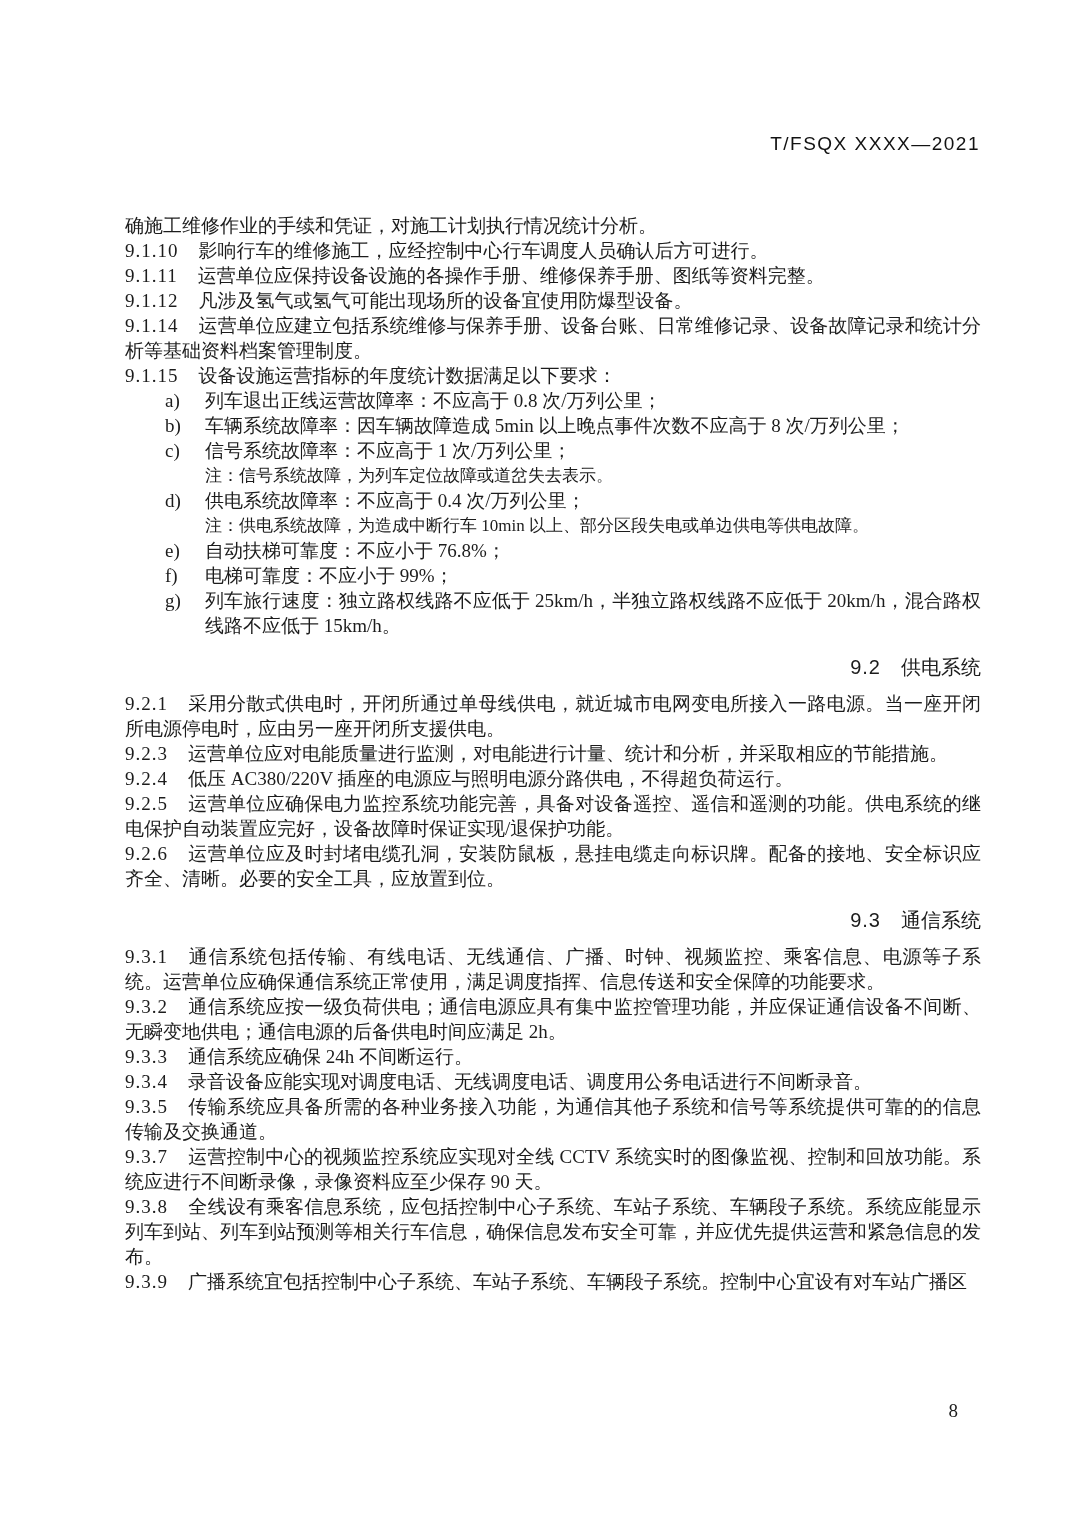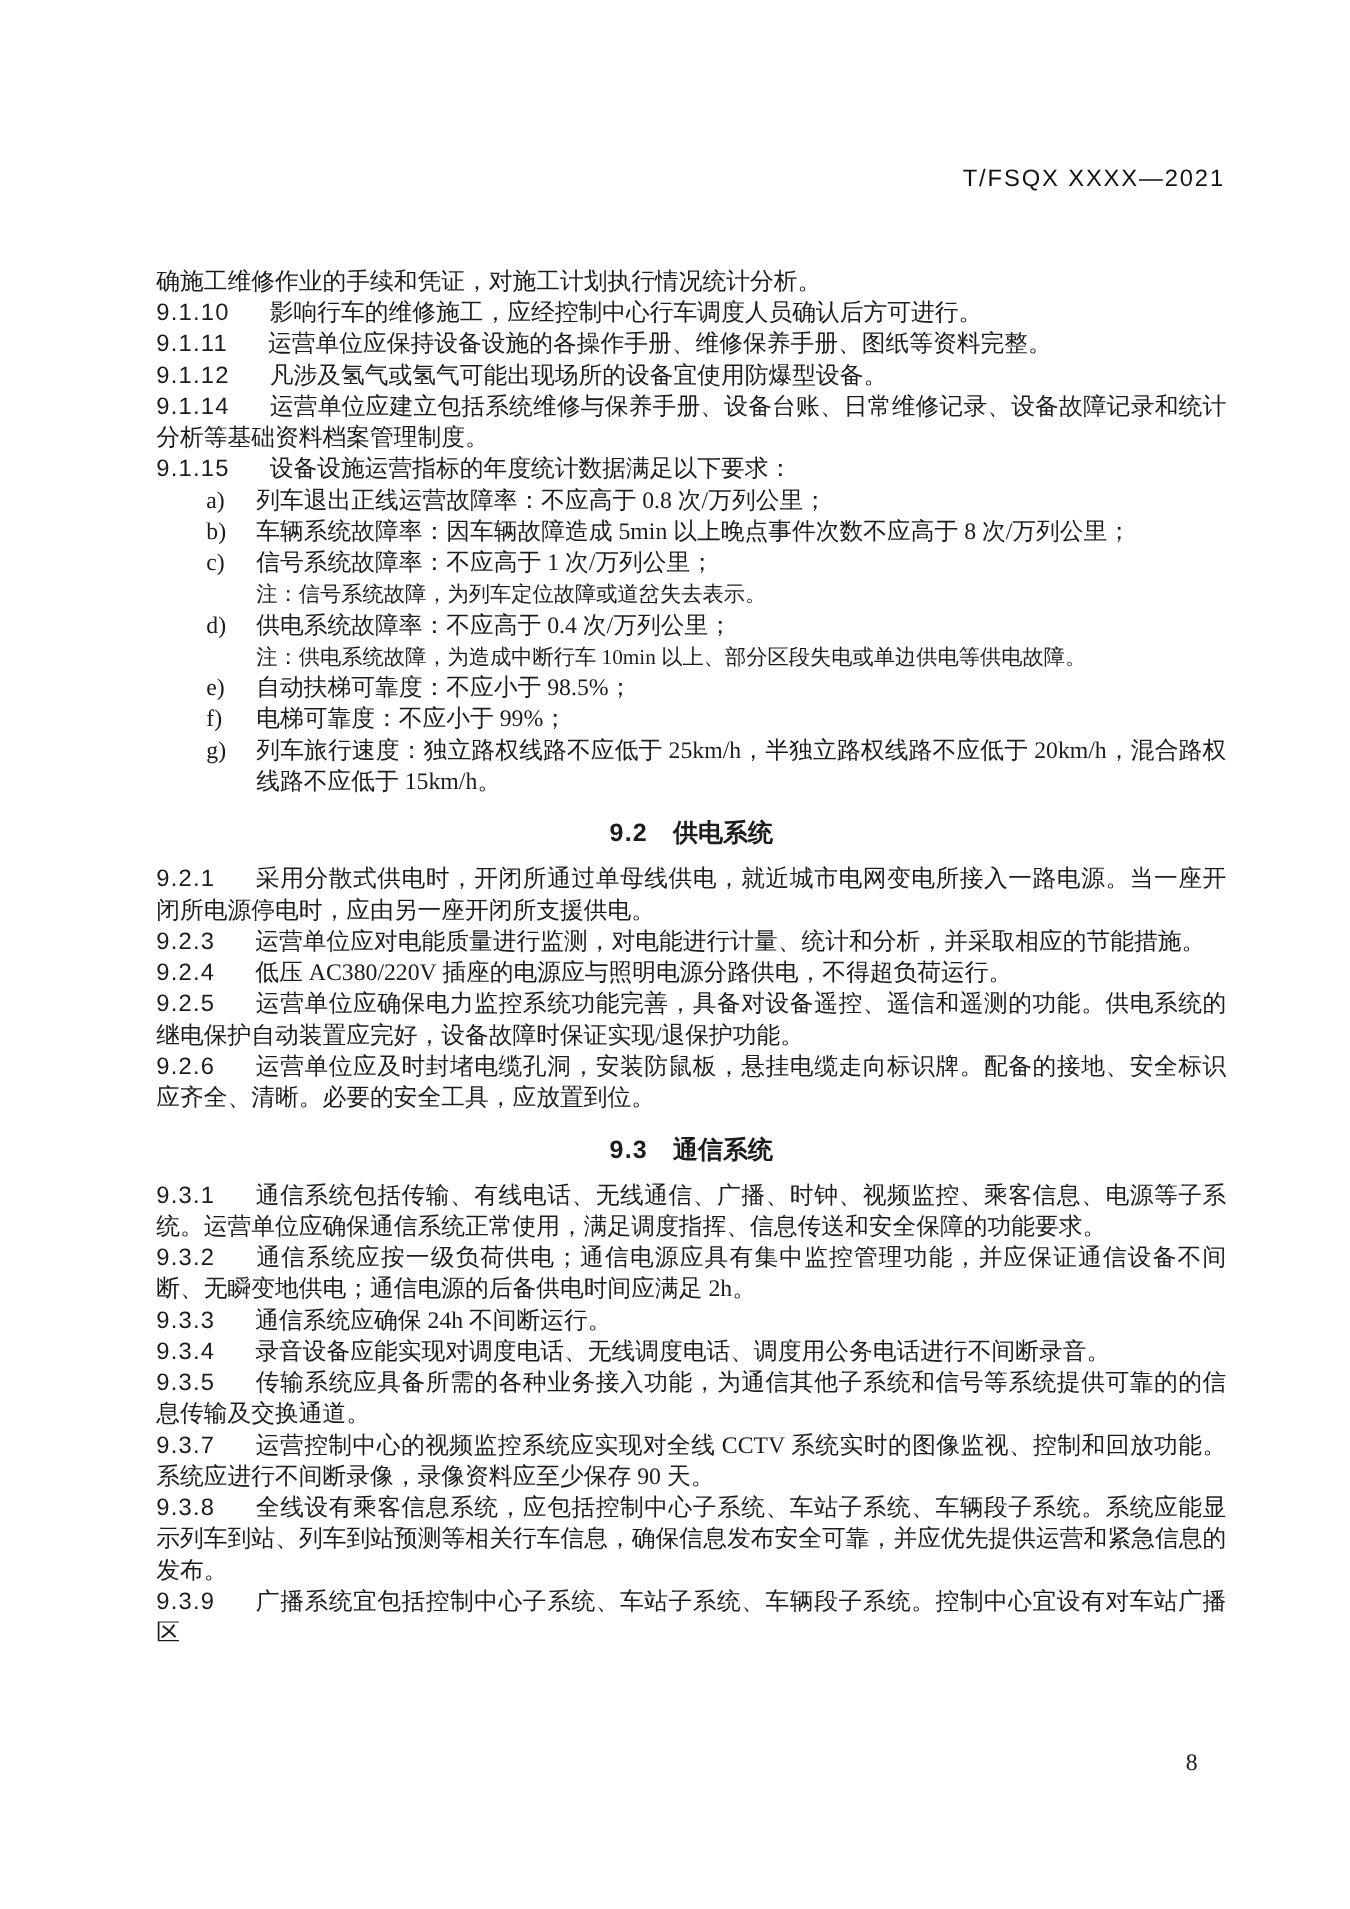--- a/index.html
+++ b/index.html
@@ -33,34 +33,34 @@
     width: 856px;
   }
   .blk {
     font-size: 19px;
     line-height: 25px;
     text-align: justify;
     margin: 0;
   }
   .blk.heading {
     font-family: "Liberation Sans", "DejaVu Sans", sans-serif;
-    font-weight: 700;
+    font-weight: 400;
     font-size: 20px;
     margin-top: 17px;
     margin-bottom: 11px;
-    text-align: center;
+    text-align: right;
   }
   .blk.heading .num {
     margin-right: 20px;
     letter-spacing: 1px;
   }
   .blk.clause .num {
-    font-family: Liberation Sans, sans-serif;
+    font-family: Liberation Serif, serif;
     letter-spacing: 1px;
-    margin-right: 32px;
+    margin-right: 20px;
     white-space: nowrap;
   }
   .blk.item {
     position: relative;
     padding-left: 80px;
   }
   .blk.item .marker {
     position: absolute;
     left: 40px;
     top: 0;
@@ -92,21 +92,21 @@
       <div class="blk clause"><span class="num">9.1.11</span><span class="txt">运营单位应保持设备设施的各操作手册、维修保养手册、图纸等资料完整。</span></div>
       <div class="blk clause"><span class="num">9.1.12</span><span class="txt">凡涉及氢气或氢气可能出现场所的设备宜使用防爆型设备。</span></div>
       <div class="blk clause"><span class="num">9.1.14</span><span class="txt">运营单位应建立包括系统维修与保养手册、设备台账、日常维修记录、设备故障记录和统计分析等基础资料档案管理制度。</span></div>
       <div class="blk clause"><span class="num">9.1.15</span><span class="txt">设备设施运营指标的年度统计数据满足以下要求：</span></div>
       <div class="blk item"><span class="marker">a)</span><span class="txt">列车退出正线运营故障率：不应高于 0.8 次/万列公里；</span></div>
       <div class="blk item"><span class="marker">b)</span><span class="txt">车辆系统故障率：因车辆故障造成 5min 以上晚点事件次数不应高于 8 次/万列公里；</span></div>
       <div class="blk item"><span class="marker">c)</span><span class="txt">信号系统故障率：不应高于 1 次/万列公里；</span></div>
       <div class="blk note">注：信号系统故障，为列车定位故障或道岔失去表示。</div>
       <div class="blk item"><span class="marker">d)</span><span class="txt">供电系统故障率：不应高于 0.4 次/万列公里；</span></div>
       <div class="blk note">注：供电系统故障，为造成中断行车 10min 以上、部分区段失电或单边供电等供电故障。</div>
-      <div class="blk item"><span class="marker">e)</span><span class="txt">自动扶梯可靠度：不应小于 98.5%；</span></div>
+      <div class="blk item"><span class="marker">e)</span><span class="txt">自动扶梯可靠度：不应小于 76.8%；</span></div>
       <div class="blk item"><span class="marker">f)</span><span class="txt">电梯可靠度：不应小于 99%；</span></div>
       <div class="blk item"><span class="marker">g)</span><span class="txt">列车旅行速度：独立路权线路不应低于 25km/h，半独立路权线路不应低于 20km/h，混合路权线路不应低于 15km/h。</span></div>
       <div class="blk heading"><span class="num">9.2</span><span class="txt">供电系统</span></div>
       <div class="blk clause"><span class="num">9.2.1</span><span class="txt">采用分散式供电时，开闭所通过单母线供电，就近城市电网变电所接入一路电源。当一座开闭所电源停电时，应由另一座开闭所支援供电。</span></div>
       <div class="blk clause"><span class="num">9.2.3</span><span class="txt">运营单位应对电能质量进行监测，对电能进行计量、统计和分析，并采取相应的节能措施。</span></div>
       <div class="blk clause"><span class="num">9.2.4</span><span class="txt">低压 AC380/220V 插座的电源应与照明电源分路供电，不得超负荷运行。</span></div>
       <div class="blk clause"><span class="num">9.2.5</span><span class="txt">运营单位应确保电力监控系统功能完善，具备对设备遥控、遥信和遥测的功能。供电系统的继电保护自动装置应完好，设备故障时保证实现/退保护功能。</span></div>
       <div class="blk clause"><span class="num">9.2.6</span><span class="txt">运营单位应及时封堵电缆孔洞，安装防鼠板，悬挂电缆走向标识牌。配备的接地、安全标识应齐全、清晰。必要的安全工具，应放置到位。</span></div>
       <div class="blk heading"><span class="num">9.3</span><span class="txt">通信系统</span></div>
       <div class="blk clause"><span class="num">9.3.1</span><span class="txt">通信系统包括传输、有线电话、无线通信、广播、时钟、视频监控、乘客信息、电源等子系统。运营单位应确保通信系统正常使用，满足调度指挥、信息传送和安全保障的功能要求。</span></div>

